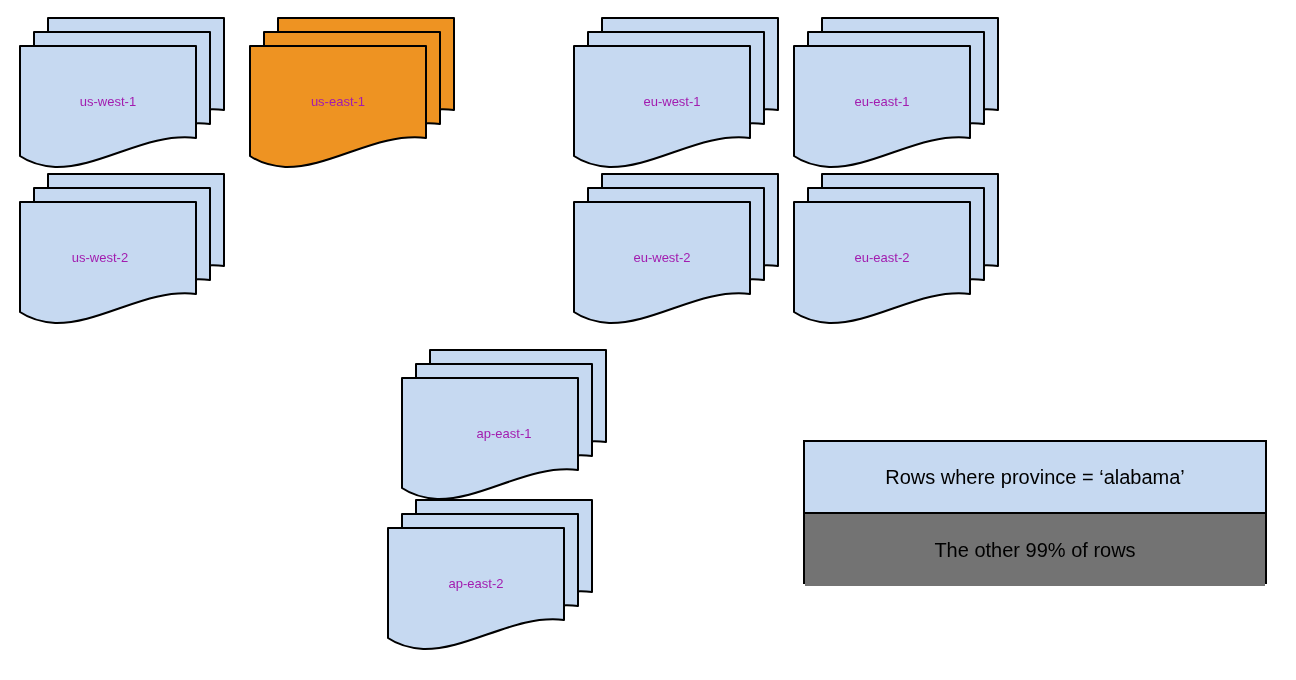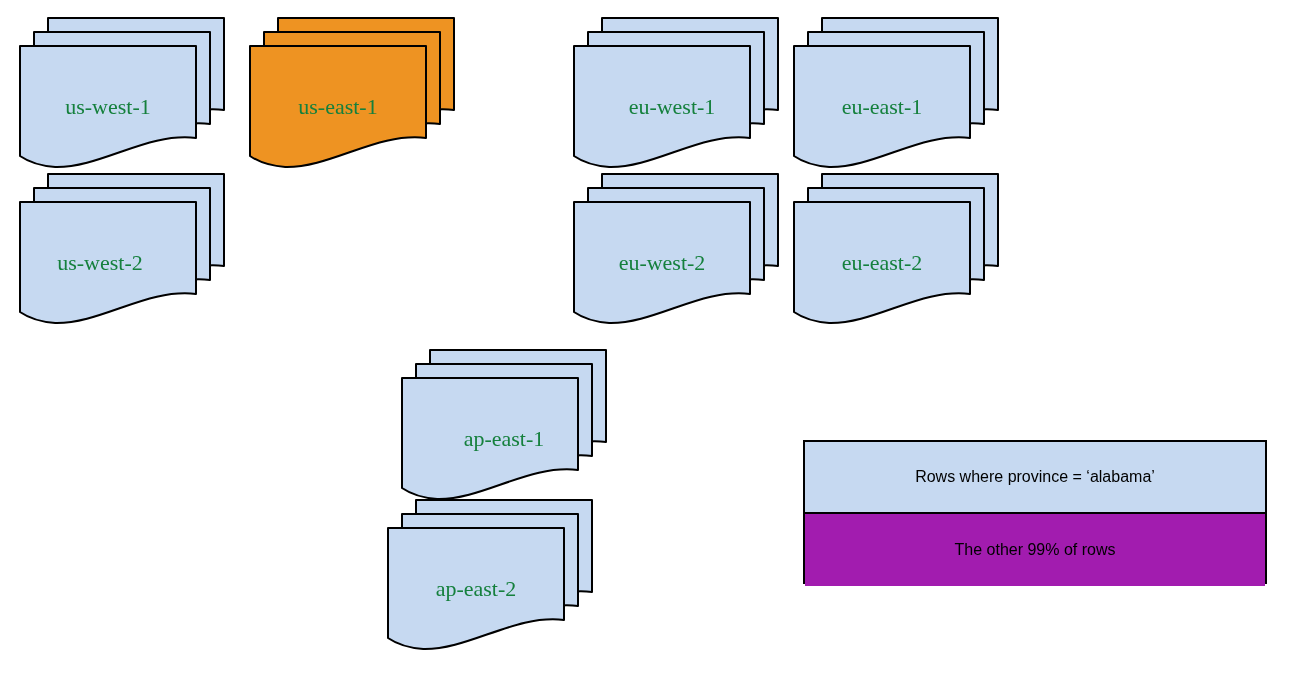--- a/index.html
+++ b/index.html
@@ -23,39 +23,39 @@
   }
   .stack {
     position: absolute;
   }
   .stack svg {
     display: block;
     overflow: visible;
   }
   .stack-label {
     position: absolute;
-    font-family: Liberation Serif, serif;
-    font-size: 22px;
-    color: #15803d;
+    font-family: Liberation Sans, sans-serif;
+    font-size: 13px;
+    color: #a21caf;
     white-space: nowrap;
     text-align: center;
     pointer-events: none;
   }
   .legend {
     position: absolute;
     box-sizing: border-box;
     border: 2px solid #000000;
   }
   .legend-row {
     box-sizing: border-box;
     display: flex;
     align-items: center;
     justify-content: center;
     font-family: "Liberation Sans", sans-serif;
-    font-size: 16px;
+    font-size: 20px;
     color: #000000;
   }
   .legend-row.top {
     border-bottom: 2px solid #000000;
   }
 </style>
 </head>
 <body>
 
 <div id="canvas">
@@ -128,17 +128,17 @@
         <path d="M0,0 L176,0 L176,92 C126.72,86 80.96000000000001,122 35.2,121 C21.119999999999997,120 8.8,116 0,110 Z" transform="translate(30,2)" fill="#C6D9F1" stroke="#000000" stroke-width="2" stroke-linejoin="round"></path>
         <path d="M0,0 L176,0 L176,92 C126.72,86 80.96000000000001,122 35.2,121 C21.119999999999997,120 8.8,116 0,110 Z" transform="translate(16,16)" fill="#C6D9F1" stroke="#000000" stroke-width="2" stroke-linejoin="round"></path>
         <path d="M0,0 L176,0 L176,92 C126.72,86 80.96000000000001,122 35.2,121 C21.119999999999997,120 8.8,116 0,110 Z" transform="translate(2,30)" fill="#C6D9F1" stroke="#000000" stroke-width="2" stroke-linejoin="round"></path>
       </svg>
       <div class="stack-label" style="left: 2px; top: 77.84px; width: 176px;">ap-east-2</div>
     </div>
     <div class="legend" style="left: 803px; top: 440px; width: 464px; height: 144px;">
       <div class="legend-row top" style="height: 72px; background: rgb(198, 217, 241);">
         <span>Rows where province = ‘alabama’</span>
       </div>
-      <div class="legend-row" style="height: 72px; background: #a21caf;">
+      <div class="legend-row" style="height: 72px; background: #737373;">
         <span>The other 99% of rows</span>
       </div>
     </div>
   </div>
 
 </body></html>

